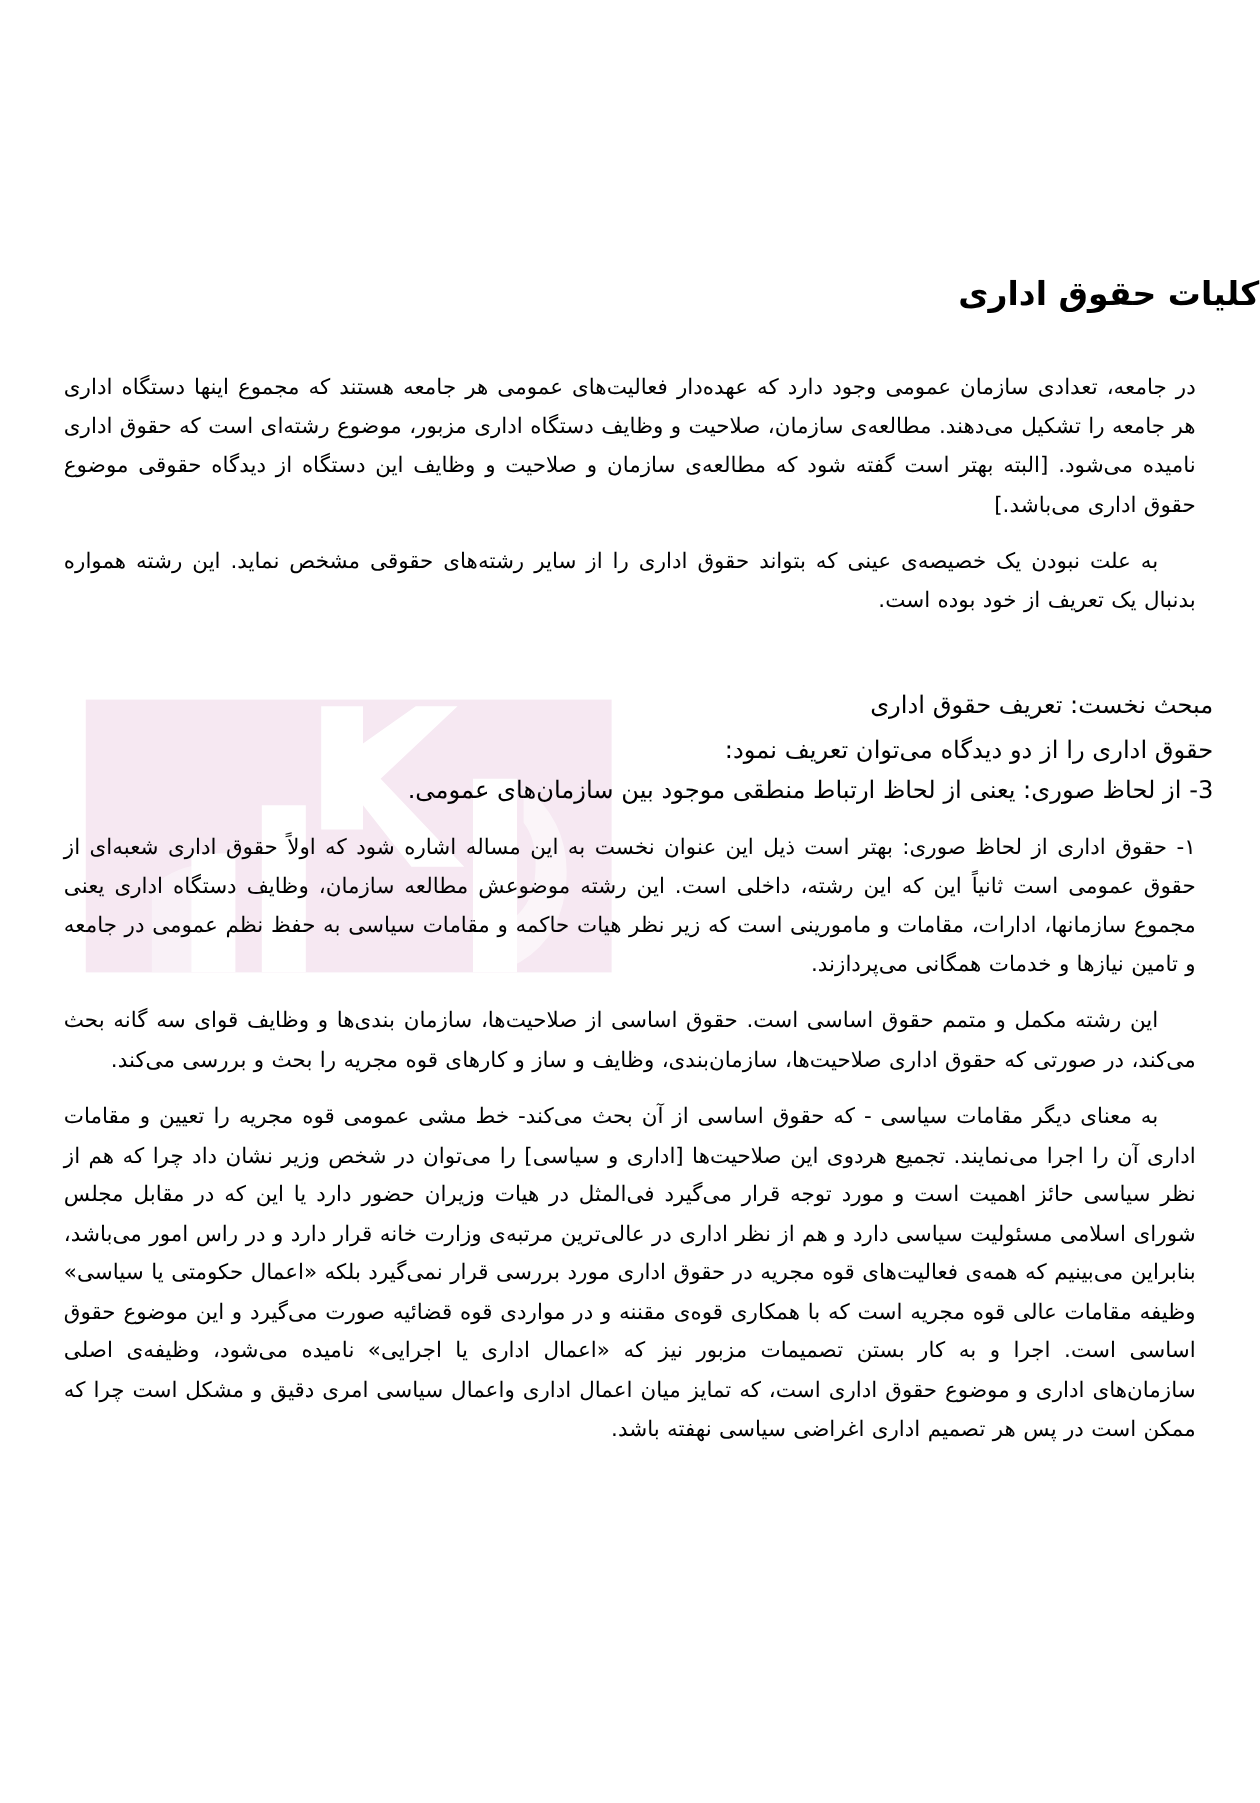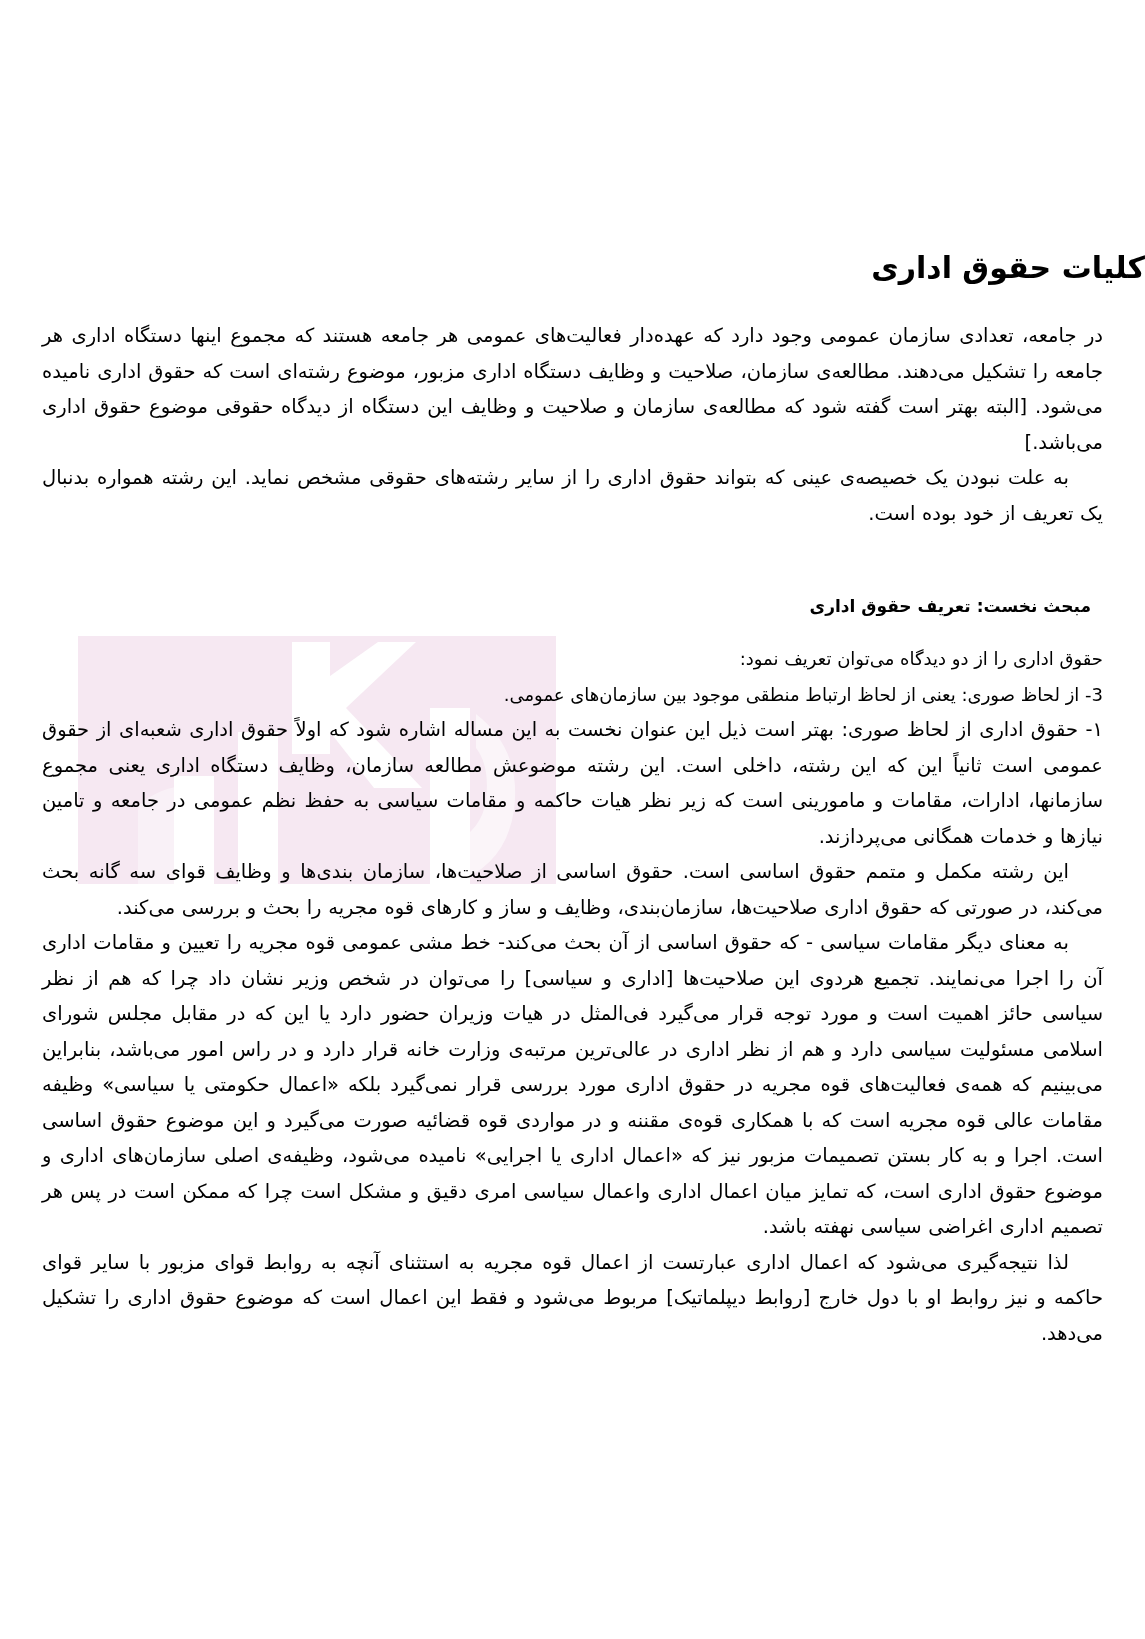--- a/index.html
+++ b/index.html
@@ -58,45 +58,45 @@
   }
 
   .content {
     position: absolute;
     top: 318px;
     right: 42px;
     left: 42px;
   }
 
   p.para {
-    margin: 0;
+    margin: 16px;
     font-size: 19.5px;
     line-height: 35.5px;
     text-align: justify;
     text-align-last: right;
     text-justify: inter-word;
     word-spacing: 0.5px;
   }
   p.para.indent {
     text-indent: 34px;
   }
 
   .section-heading {
-    margin: 12px;
-    font-size: 17px;
-    font-weight: bold;
+    margin: 0;
+    font-size: 22px;
+    font-weight: normal;
     line-height: 34px;
     text-align: right;
     padding-top: 46px;
     padding-bottom: 6px;
   }
 
   .list-line {
     margin: 0;
-    font-size: 18px;
+    font-size: 22px;
     line-height: 35.5px;
     text-align: right;
   }
 </style>
 </head>
 <body>
 
 <div id="watermark">
   <div class="wm-plate"></div>
   <svg class="wm-glyph" viewBox="0 0 478 248" xmlns="http://www.w3.org/2000/svg">
@@ -121,16 +121,15 @@
     <p class="para indent">به علت نبودن یک خصیصه‌ی عینی که بتواند حقوق اداری را از سایر رشته‌های حقوقی مشخص نماید. این رشته همواره بدنبال یک تعریف از خود بوده است.</p>
 
     <h2 class="section-heading">مبحث نخست: تعریف حقوق اداری</h2>
 
     <p class="list-line">حقوق اداری را از دو دیدگاه می‌توان تعریف نمود:</p>
     <p class="list-line">3- از لحاظ صوری: یعنی از لحاظ ارتباط منطقی موجود بین سازمان‌های عمومی.</p>
 
     <p class="para">۱- حقوق اداری از لحاظ صوری: بهتر است ذیل این عنوان نخست به این مساله اشاره شود که اولاً حقوق اداری شعبه‌ای از حقوق عمومی است ثانیاً این که این رشته، داخلی است. این رشته موضوعش مطالعه سازمان، وظایف دستگاه اداری یعنی مجموع سازمانها، ادارات، مقامات و مامورینی است که زیر نظر هیات حاکمه و مقامات سیاسی به حفظ نظم عمومی در جامعه و تامین نیازها و خدمات همگانی می‌پردازند.</p>
     <p class="para indent">این رشته مکمل و متمم حقوق اساسی است. حقوق اساسی از صلاحیت‌ها، سازمان بندی‌ها و وظایف قوای سه گانه بحث می‌کند، در صورتی که حقوق اداری صلاحیت‌ها، سازمان‌بندی، وظایف و ساز و کارهای قوه مجریه را بحث و بررسی می‌کند.</p>
     <p class="para indent">به معنای دیگر مقامات سیاسی - که حقوق اساسی از آن بحث می‌کند- خط مشی عمومی قوه مجریه را تعیین و مقامات اداری آن را اجرا می‌نمایند. تجمیع هردوی این صلاحیت‌ها [اداری و سیاسی] را می‌توان در شخص وزیر نشان داد چرا که هم از نظر سیاسی حائز اهمیت است و مورد توجه قرار می‌گیرد فی‌المثل در هیات وزیران حضور دارد یا این که در مقابل مجلس شورای اسلامی مسئولیت سیاسی دارد و هم از نظر اداری در عالی‌ترین مرتبه‌ی وزارت خانه قرار دارد و در راس امور می‌باشد، بنابراین می‌بینیم که همه‌ی فعالیت‌های قوه مجریه در حقوق اداری مورد بررسی قرار نمی‌گیرد بلکه «اعمال حکومتی یا سیاسی» وظیفه مقامات عالی قوه مجریه است که با همکاری قوه‌ی مقننه و در مواردی قوه قضائیه صورت می‌گیرد و این موضوع حقوق اساسی است. اجرا و به کار بستن تصمیمات مزبور نیز که «اعمال اداری یا اجرایی» نامیده می‌شود، وظیفه‌ی اصلی سازمان‌های اداری و موضوع حقوق اداری است، که تمایز میان اعمال اداری واعمال سیاسی امری دقیق و مشکل است چرا که ممکن است در پس هر تصمیم اداری اغراضی سیاسی نهفته باشد.</p>
-    <p class="para indent">لذا نتیجه‌گیری می‌شود که اعمال اداری عبارتست از اعمال قوه مجریه به استثنای آنچه به روابط قوای مزبور با سایر قوای حاکمه و نیز روابط او با دول خارج [روابط دیپلماتیک] مربوط می‌شود و فقط این اعمال است که موضوع حقوق اداری را تشکیل می‌دهد.</p>
 
   </div>
 </div>
 
 </body></html>

